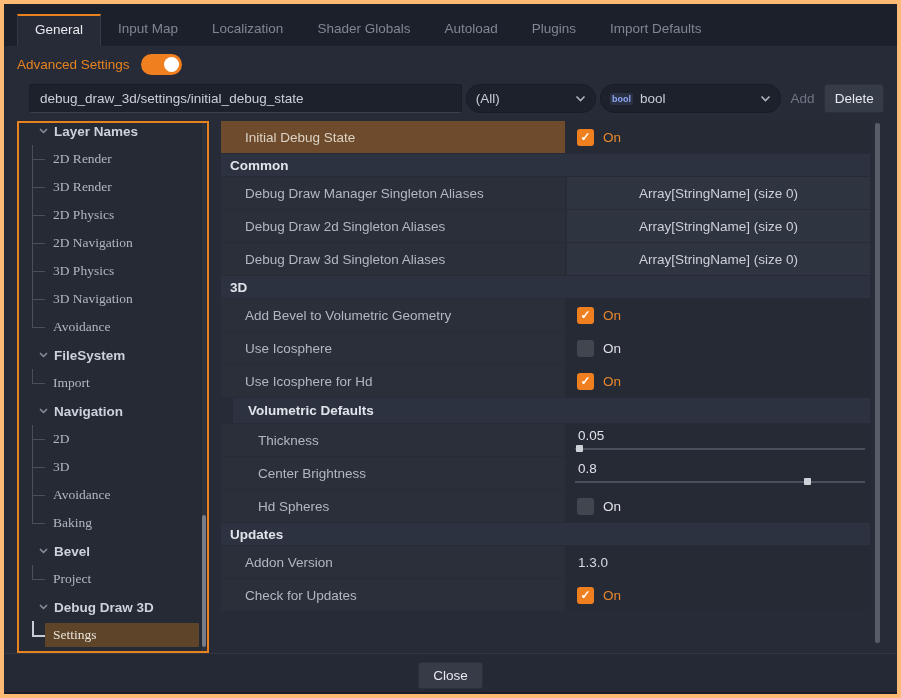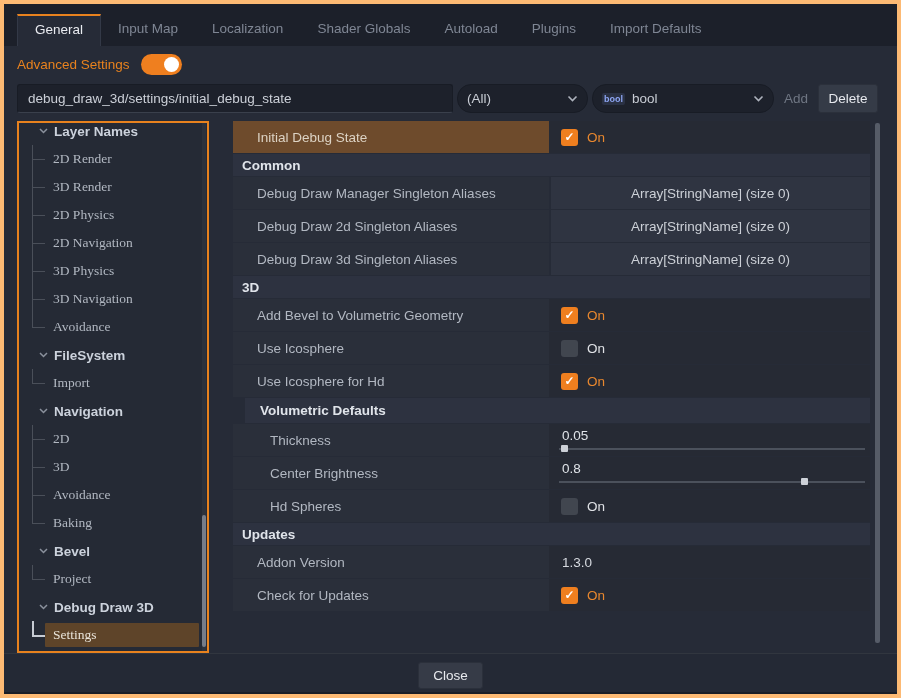--- a/index.html
+++ b/index.html
@@ -44,21 +44,21 @@
   .toggle {
     width: 41px; height: 21px; border-radius: 11px; background: #ef7f1f;
     position: relative; flex: none; cursor: pointer;
   }
   .toggle .knob {
     position: absolute; right: 3px; top: 3px; width: 15px; height: 15px;
     border-radius: 50%; background: #ffffff;
   }
 
   
-  .prop-bar { display: flex; align-items: center; padding: 2px 13px 6px 13px; gap: 4px; flex: none; }
+  .prop-bar { display: flex; align-items: center; padding: 2px 13px 6px 13px; gap: 4px; flex: none; margin-left: 12px; }
   .path-input {
     width: 436px; height: 29px; background: #1d212b; border-radius: 3px;
     border: 1px solid #181c25; border-bottom-color: #3a404c;
     color: #ccd0d8; line-height: 27px; padding: 0 10px;
     white-space: nowrap; overflow: hidden;
   }
   .dd {
     height: 29px; background: #1d212b; border-radius: 14px; border: 1px solid #181c25;
     display: flex; align-items: center; padding: 0 9px; gap: 7px; color: #c8ccd4; cursor: pointer;
   }
@@ -67,21 +67,21 @@
   .dd-type { width: 182px; }
   .bool-icon {
     color: #8da5f3; font-size: 9px; font-weight: bold; letter-spacing: 0px;
     background: rgba(141,165,243,0.12); border-radius: 2px; padding: 1px 2px; flex: none;
   }
   .btn { height: 29px; border-radius: 3px; display: flex; align-items: center; justify-content: center; cursor: pointer; }
   .btn-add { width: 36px; color: #6f7683; }
   .btn-delete { width: 60px; background: #353b47; color: #e7e9ee; border: 1px solid #2b303b; }
 
   
-  .content { flex: none; height: 534px; display: flex; padding: 2px 13px 0 13px; gap: 24px; justify-content: center; }
+  .content { flex: none; height: 534px; display: flex; padding: 2px 13px 0 13px; gap: 12px; justify-content: center; }
 
   
   .sidebar {
     width: 192px; flex: none; border: 2px solid #e8821e; background: #252a35;
     overflow: hidden; position: relative;
   }
   .tree { margin-top: -6px; }
   .titem { height: 28px; display: flex; align-items: center; position: relative; cursor: pointer; }
   .cat { padding-left: 20px; gap: 6px; }
   .cat .chev { flex: none; display: flex; }
@@ -99,21 +99,21 @@
   .leaf .hl { flex: 1; padding: 4px 8px; margin-right: 8px; border-radius: 1px; }
   .leaf.selected .hl { background: #5e4429; color: #e9e4da; }
   .side-scroll-track { position: absolute; right: 1px; top: 0; bottom: 0; width: 4px; background: rgba(255,255,255,0.04); }
   .side-scroll-thumb { position: absolute; right: 1px; top: 392px; height: 132px; width: 4px; background: #767c88; border-radius: 2px; }
 
   
   .inspector { flex: 1; position: relative; overflow: hidden; }
   .rows { margin-right: 14px; }
   .irow { display: flex; height: 32px; margin-bottom: 1px; }
   .ilabel {
-    flex: none; width: 316px; background: #2a2f3a; color: #b2b8c2;
+    flex: none; width: 344px; background: #2a2f3a; color: #b2b8c2;
     display: flex; align-items: center; padding-left: 24px; overflow: hidden; white-space: nowrap;
   }
   .ilabel.indent2 { padding-left: 37px; }
   .irow.highlighted .ilabel { background: #6e4b2c; color: #ddd3c4; }
   .ivalue { flex: 1; background: #262a34; display: flex; align-items: center; position: relative; overflow: hidden; }
   .ivalue.array { background: #2f3441; justify-content: center; color: #ccd0d7; margin-left: 2px; }
   .ivalue.cbx { padding-left: 12px; gap: 9px; }
   .cb { width: 17px; height: 17px; border-radius: 3px; flex: none; display: flex; align-items: center; justify-content: center; cursor: pointer; }
   .cb.checked { background: #ef7f1f; }
   .cb.unchecked { background: #41464f; }

